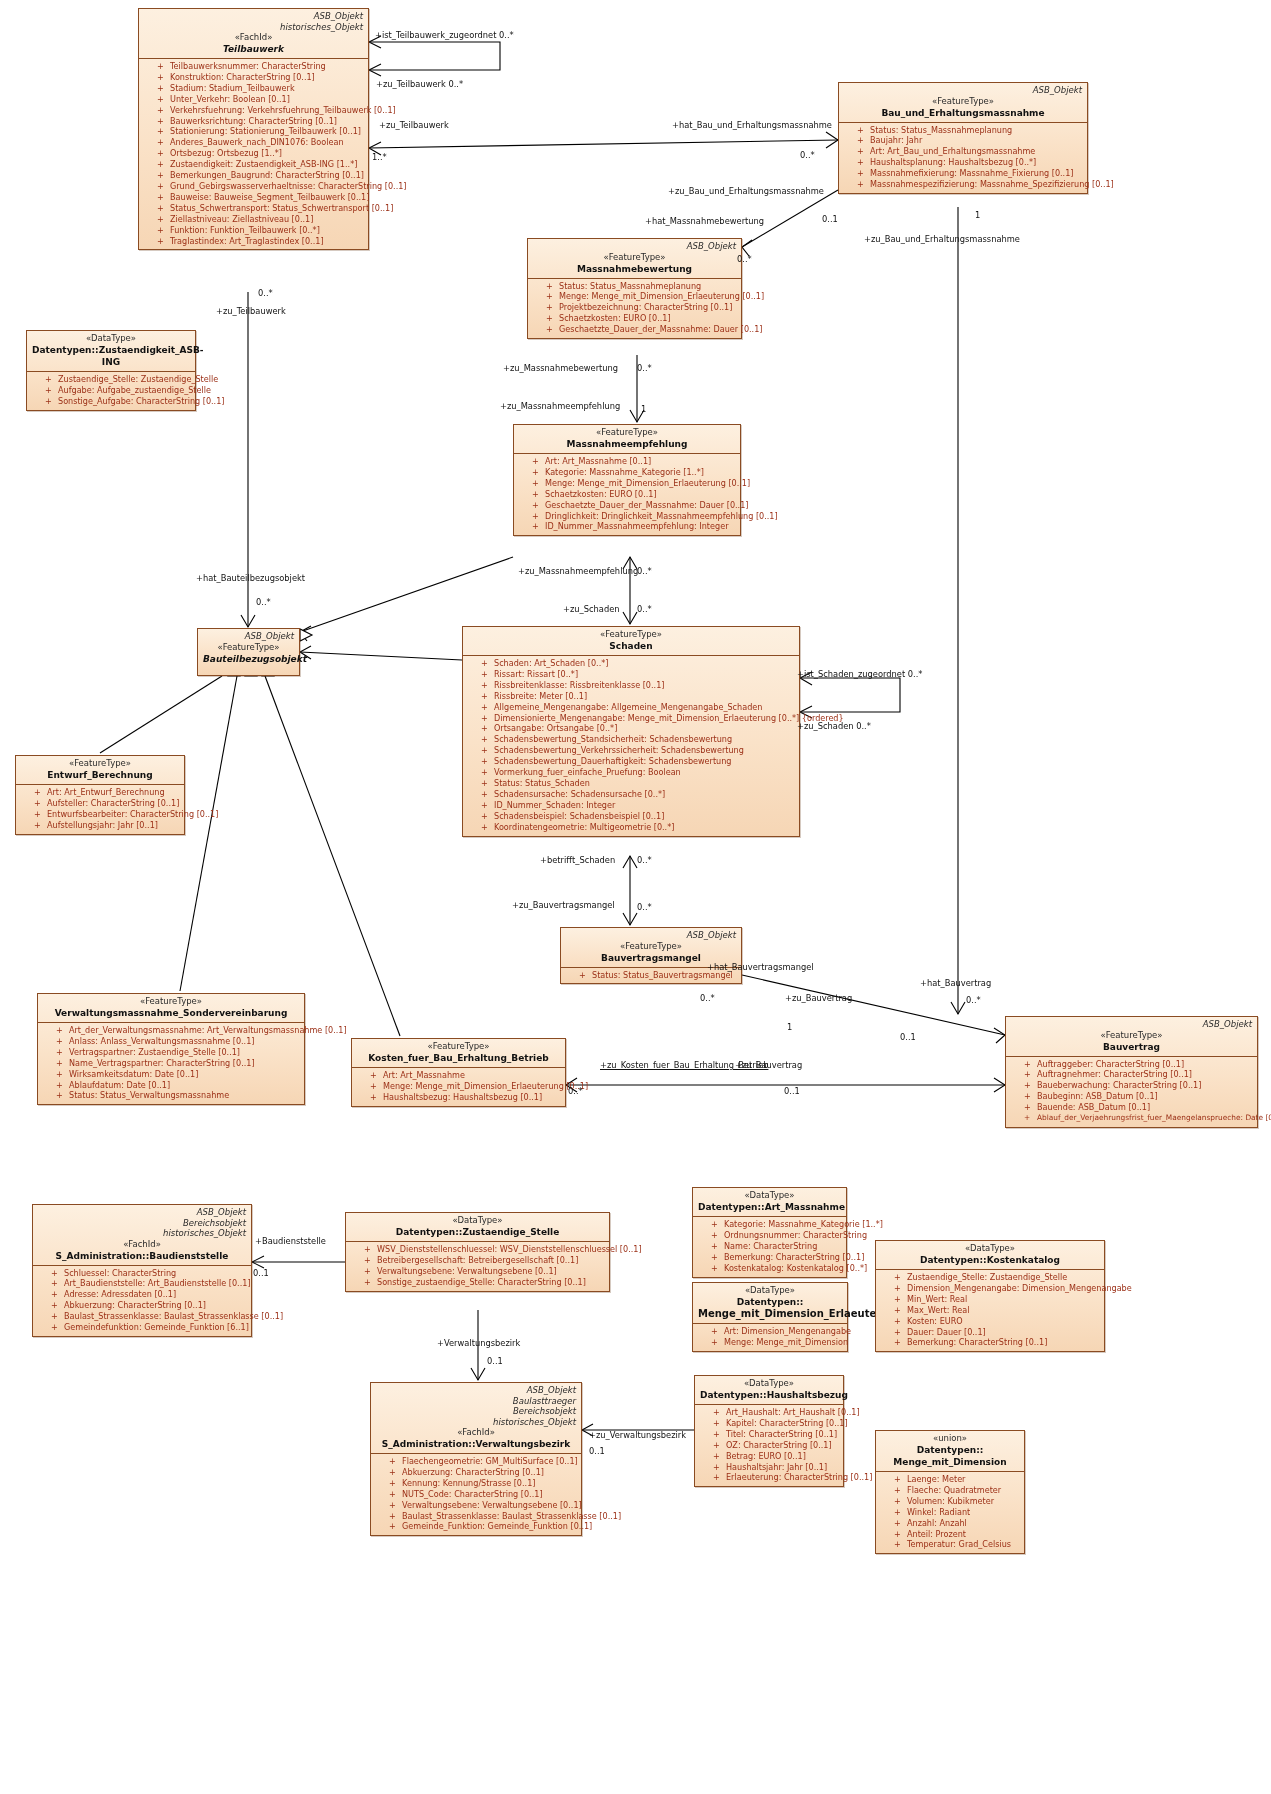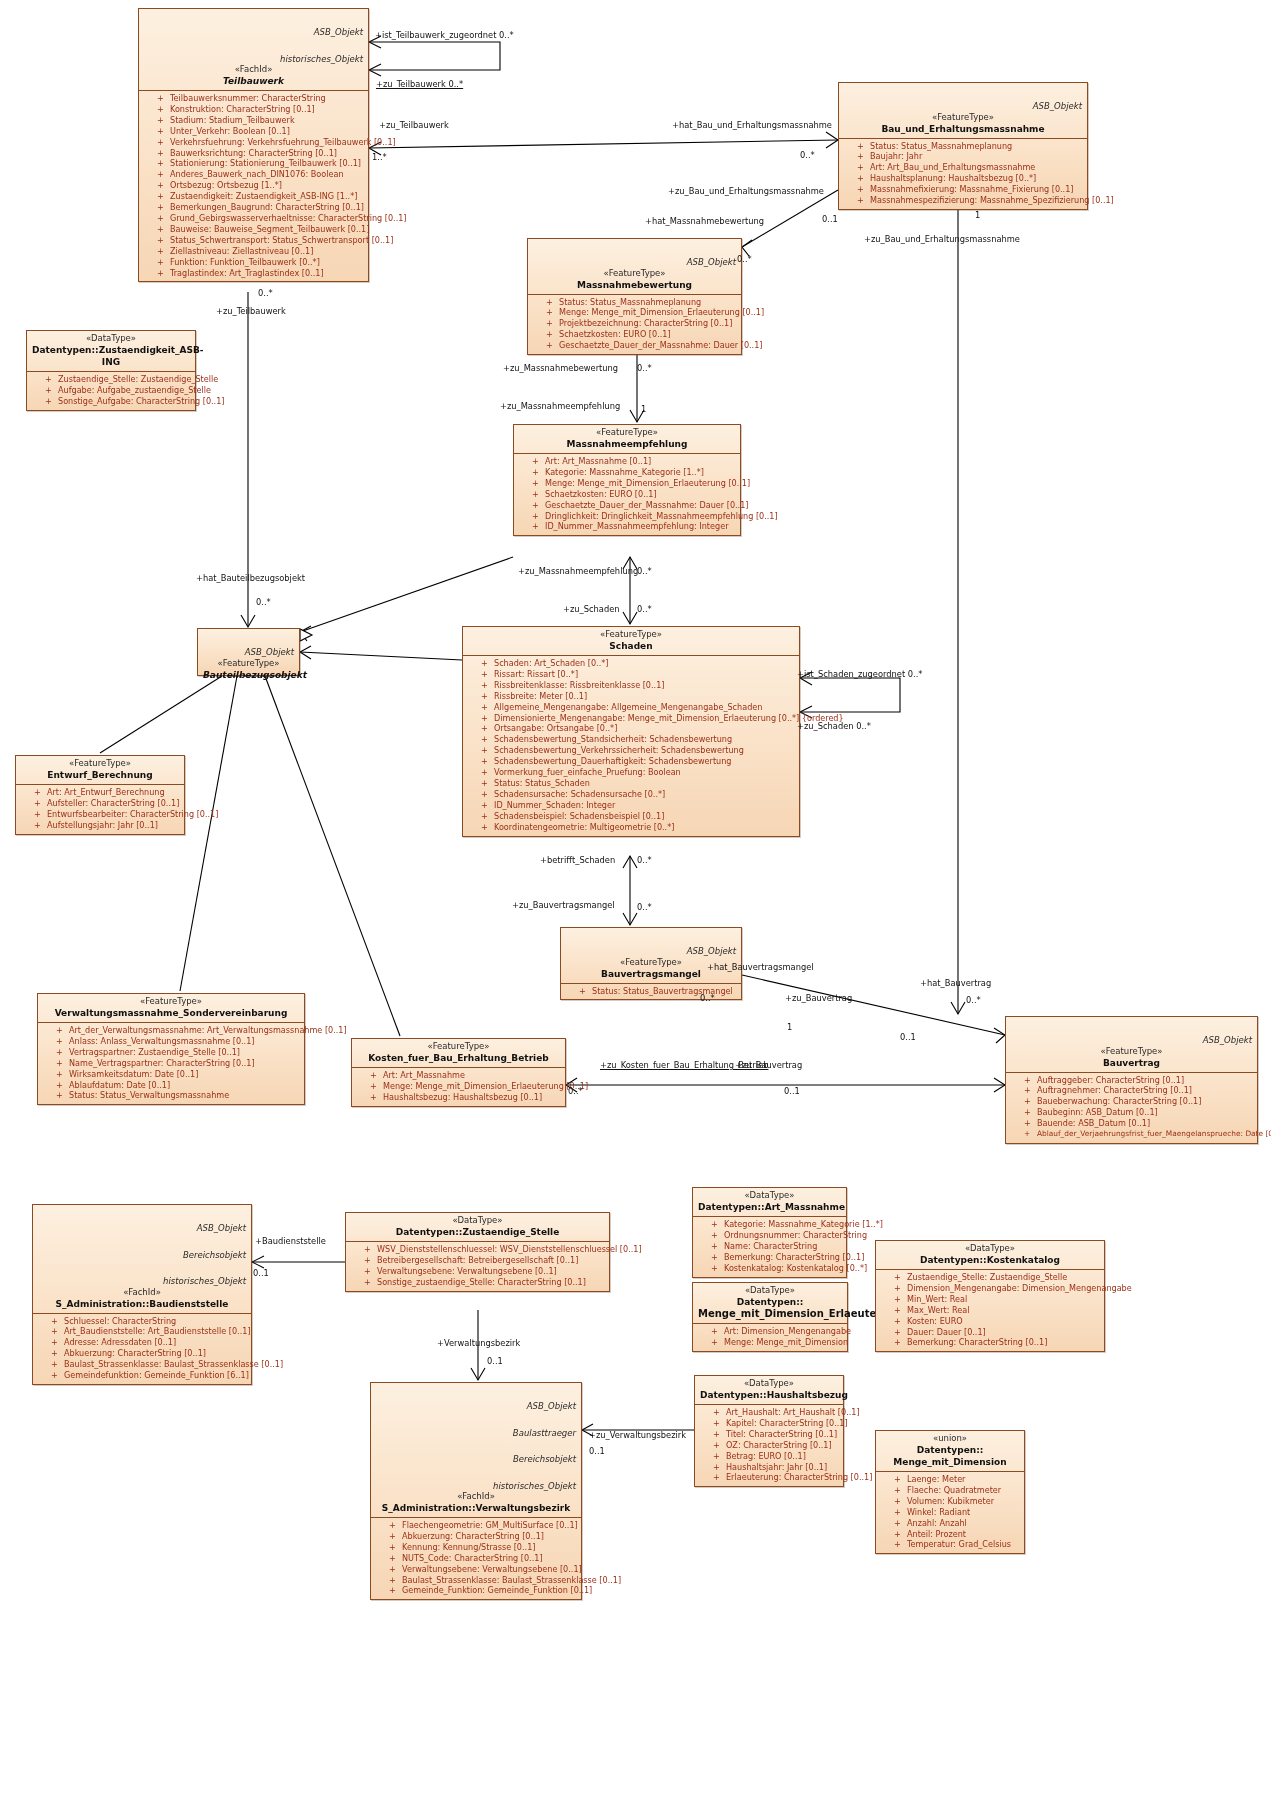--- a/index.html
+++ b/index.html
@@ -9,21 +9,21 @@
   svg.links{position:absolute;left:0;top:0;width:1271px;height:1794px;overflow:visible;}
   svg.links line,svg.links path,svg.links polyline{stroke:#000;stroke-width:1.1;fill:none;}
   svg.links polygon.hollow{fill:#ffffff;stroke:#000;stroke-width:1.1;}
   svg.links polyline.open{fill:none;stroke:#000;stroke-width:1.1;}
 
   .cls{position:absolute;border:1px solid #8a4b22;
        background:linear-gradient(to bottom,#fdf0e0 0%,#fae2c8 55%,#f6d6b5 100%);
        box-shadow:1px 1px 0 rgba(120,80,50,.30);
        box-sizing:border-box;}
   .hdr{padding:2px 5px 3px 5px;text-align:center;}
-  .stereo-right{text-align:right;font-style:italic;font-size:8.5px;color:#2a2a2a;line-height:10.5px;margin-top:16px;}
+  .stereo-right{text-align:right;font-style:italic;font-size:8.5px;color:#2a2a2a;line-height:10.5px;}
   .stereo{font-size:8.5px;color:#2a2a2a;line-height:11px;}
   .cname{font-size:9px;font-weight:bold;color:#111;line-height:12px;}
   .cname.ital{font-style:italic;}
   .attrs{border-top:1px solid #8a4b22;padding:2px 3px 3px 16px;}
   .attr{font-size:8.1px;color:#9b2f16;line-height:10.9px;white-space:nowrap;
         padding-left:2px;}
   .attr .vis{display:inline-block;width:13px;color:#9b2f16;}
   .lbl{position:absolute;font-size:8.3px;color:#111;white-space:nowrap;}
   .mult{position:absolute;font-size:8.3px;color:#111;white-space:nowrap;}
 </style>
@@ -408,21 +408,21 @@
     <div class="attr"><span class="vis">+</span><span>Flaeche: Quadratmeter</span></div>
     <div class="attr"><span class="vis">+</span><span>Volumen: Kubikmeter</span></div>
     <div class="attr"><span class="vis">+</span><span>Winkel: Radiant</span></div>
     <div class="attr"><span class="vis">+</span><span>Anzahl: Anzahl</span></div>
     <div class="attr"><span class="vis">+</span><span>Anteil: Prozent</span></div>
     <div class="attr"><span class="vis">+</span><span>Temperatur: Grad_Celsius</span></div>
   </div>
 </div>
 
 <div class="lbl" style="left:375px;top:30px;">+ist_Teilbauwerk_zugeordnet 0..*</div>
-<div class="lbl" style="left:376px;top:79px;text-decoration:underline;">+zu_Teilbauwerk 0..*</div>
+<div class="lbl" style="left:376px;top:79px;">+zu_Teilbauwerk 0..*</div>
 <div class="lbl" style="left:379px;top:120px;">+zu_Teilbauwerk</div>
 <div class="lbl" style="left:672px;top:120px;">+hat_Bau_und_Erhaltungsmassnahme</div>
 <div class="lbl" style="left:668px;top:186px;">+zu_Bau_und_Erhaltungsmassnahme</div>
 <div class="lbl" style="left:864px;top:234px;">+zu_Bau_und_Erhaltungsmassnahme</div>
 <div class="lbl" style="left:645px;top:216px;">+hat_Massnahmebewertung</div>
 <div class="lbl" style="left:503px;top:363px;">+zu_Massnahmebewertung</div>
 <div class="lbl" style="left:500px;top:401px;">+zu_Massnahmeempfehlung</div>
 <div class="lbl" style="left:518px;top:566px;">+zu_Massnahmeempfehlung</div>
 <div class="lbl" style="left:216px;top:306px;">+zu_Teilbauwerk</div>
 <div class="lbl" style="left:196px;top:573px;">+hat_Bauteilbezugsobjekt</div>

